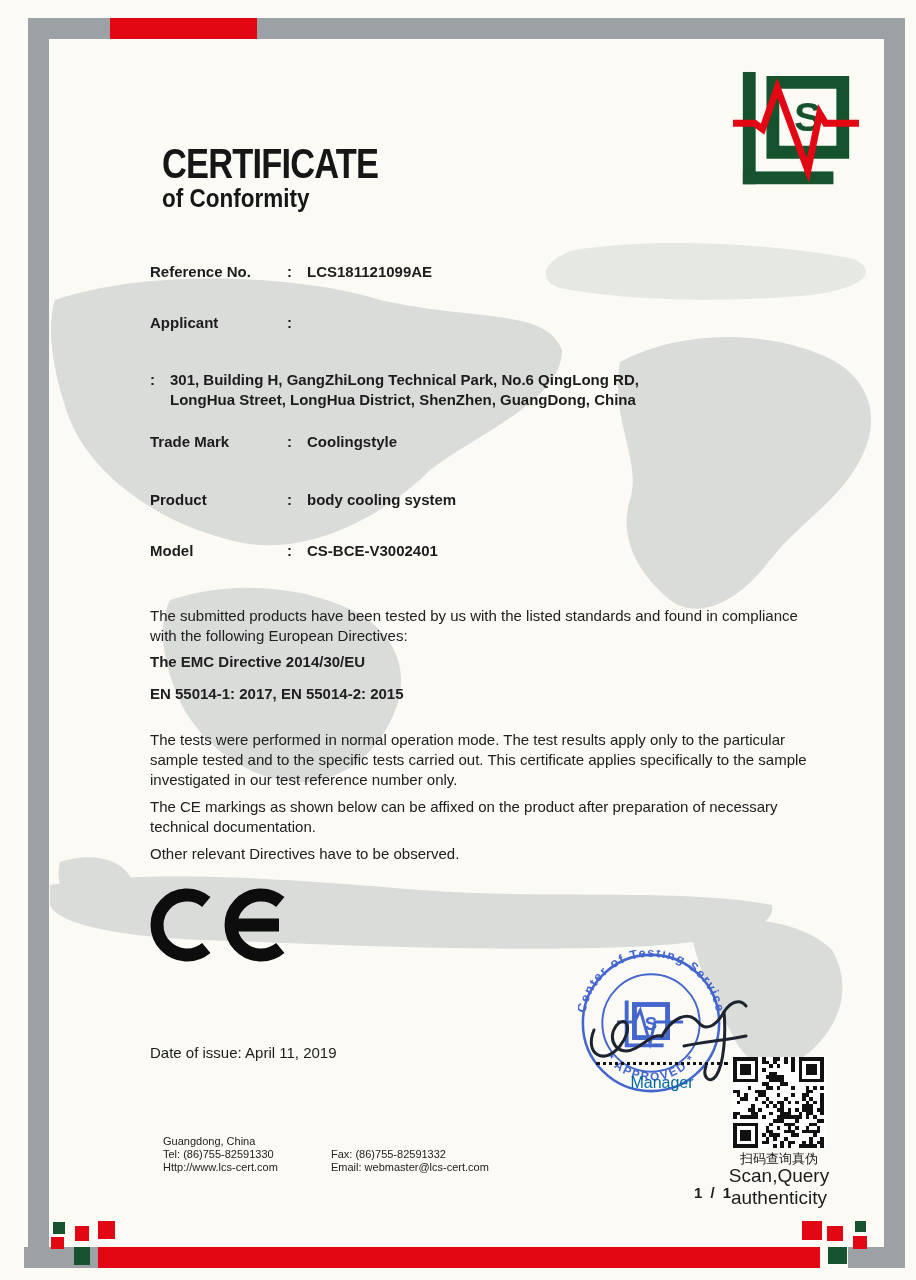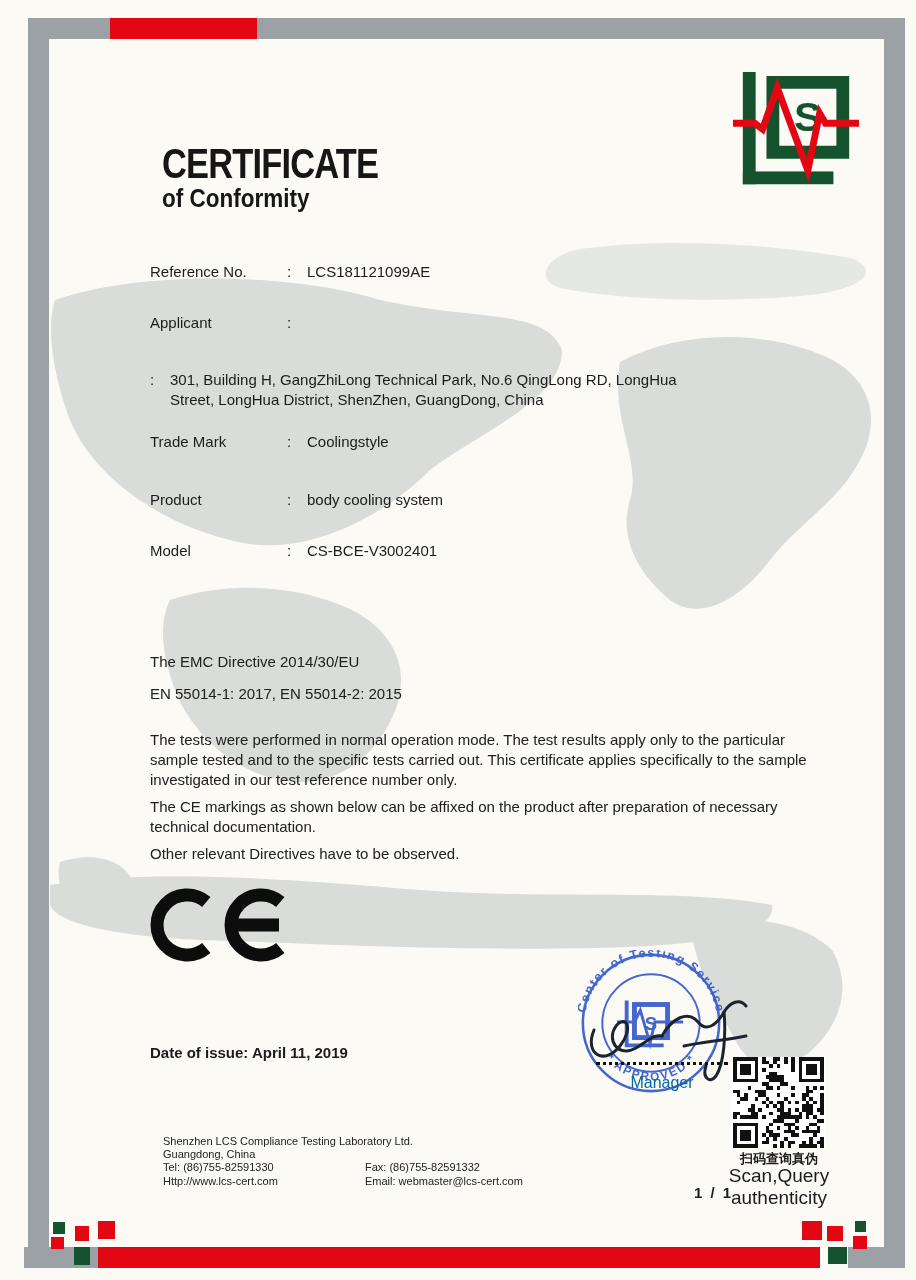--- a/index.html
+++ b/index.html
@@ -20,47 +20,47 @@
   .content { position:absolute; inset:0; z-index:2; }
 
   
   .title { position:absolute; left:162px; top:140px; font-size:42px; font-weight:700; letter-spacing:-1px;
            transform:scaleX(.82); transform-origin:left; color:#161616; }
   .subtitle { position:absolute; left:162px; top:184px; font-size:25px; font-weight:700;
               transform:scaleX(.9); transform-origin:left; color:#161616; }
   .logo { position:absolute; left:733px; top:70px; }
 
   
-  .field-row { position:absolute; left:150px; display:flex; font-size:15px; font-weight:400; line-height:20px; }
+  .field-row { position:absolute; left:150px; display:flex; font-size:15px; font-weight:700; line-height:20px; }
   .field-label { width:137px; }
   .field-colon { width:20px; }
   .field-value { width:522px; }
 
   
   .para { position:absolute; left:150px; width:678px; font-size:15px; line-height:20px; color:#202020; }
-  .bold { font-weight:400; }
+  .bold { font-weight:700; }
 
   .ce-mark { position:absolute; left:148px; top:884px; }
-  .date-line { position:absolute; left:150px; top:1044px; font-size:15px; font-weight:700; }
+  .date-line { position:absolute; left:150px; top:1044px; font-size:15px; font-weight:400; }
 
   
   .seal { position:absolute; left:578px; top:950px; opacity:.88; }
   .signature { position:absolute; left:572px; top:978px; }
   .sign-dots { position:absolute; left:596px; top:1062px; width:132px; border-bottom:3px dotted #111; }
   .manager { position:absolute; left:596px; top:1074px; width:132px; text-align:center; font-size:16px; color:#0369a1; }
 
   
   .qr-box { position:absolute; left:731px; top:1057px; width:95px; height:91px; background:#fff; }
   .qr-box svg { width:100%; height:100%; }
-  .qr-caption-cn { position:absolute; left:696px; top:1150px; width:166px; text-align:center; font-size:13px; font-weight:700; }
+  .qr-caption-cn { position:absolute; left:696px; top:1150px; width:166px; text-align:center; font-size:13px; font-weight:400; }
   .qr-caption-en { position:absolute; left:692px; top:1165px; width:174px; text-align:center; font-size:19px; }
 
   
   .footer { position:absolute; left:163px; top:1135px; font-size:11px; line-height:13.2px; color:#222; }
-  .footer-cols { display:flex;gap:34px; }
+  .footer-cols { display:flex; }
   .footer-cols .c1 { width:168px; }
   .page-num { position:absolute; left:694px; top:1184px; font-size:15px; font-weight:700; letter-spacing:2px; }
 </style>
 </head>
 <body>
 
 <div class="page">
 
   <svg class="map" width="916" height="1280" viewBox="0 0 916 1280">
     <g fill="#d2d6d4" opacity="0.85">
@@ -130,20 +130,21 @@
       <span class="field-label">Product</span>
       <span class="field-colon">:</span>
       <span class="field-value">body cooling system</span>
     </div>
     <div class="field-row" style="top:541px">
       <span class="field-label">Model</span>
       <span class="field-colon">:</span>
       <span class="field-value">CS-BCE-V3002401</span>
     </div>
 
+    <p class="para" style="top:606px">The submitted products have been tested by us with the listed standards and found in compliance with the following European Directives:</p>
     <p class="para bold" style="top:652px">The EMC Directive 2014/30/EU</p>
     <p class="para bold" style="top:684px">EN 55014-1: 2017, EN 55014-2: 2015</p>
     <p class="para" style="top:730px">The tests were performed in normal operation mode. The test results apply only to the particular sample tested and to the specific tests carried out. This certificate applies specifically to the sample investigated in our test reference number only.</p>
     <p class="para" style="top:797px">The CE markings as shown below can be affixed on the product after preparation of necessary technical documentation.</p>
     <p class="para" style="top:844px">Other relevant Directives have to be observed.</p>
 
     <svg class="ce-mark" width="152" height="82" viewBox="0 0 152 82">
       <g stroke="#0d0d0d" stroke-width="13" fill="none">
         <path d="M58.3,18 A30,30 0 1 0 58.3,64"></path>
         <path d="M132.3,18 A30,30 0 1 0 132.3,64"></path>
@@ -373,21 +374,20 @@
           <rect x="20" y="24" width="1" height="1"></rect>
           <rect x="21" y="24" width="1" height="1"></rect>
           <rect x="22" y="24" width="1" height="1"></rect>
           <rect x="24" y="24" width="1" height="1"></rect>
         </svg>
     </div>
     <div class="qr-caption-cn">扫码查询真伪</div>
     <div class="qr-caption-en">Scan,Query authenticity</div>
 
     <div class="footer">
-      <div>Shenzhen LCS Compliance Testing Laboratory Ltd.</div>
       <div>Guangdong, China</div>
       <div class="footer-cols">
         <span class="c1">Tel: (86)755-82591330</span>
         <span>Fax: (86)755-82591332</span>
       </div>
       <div class="footer-cols">
         <span class="c1">Http://www.lcs-cert.com</span>
         <span>Email: webmaster@lcs-cert.com</span>
       </div>
     </div>

